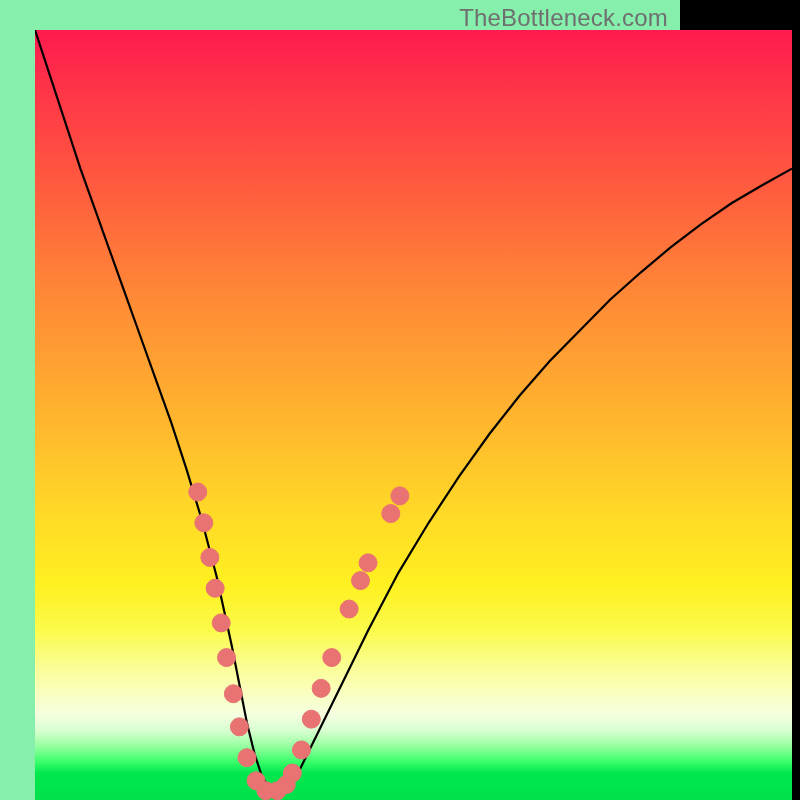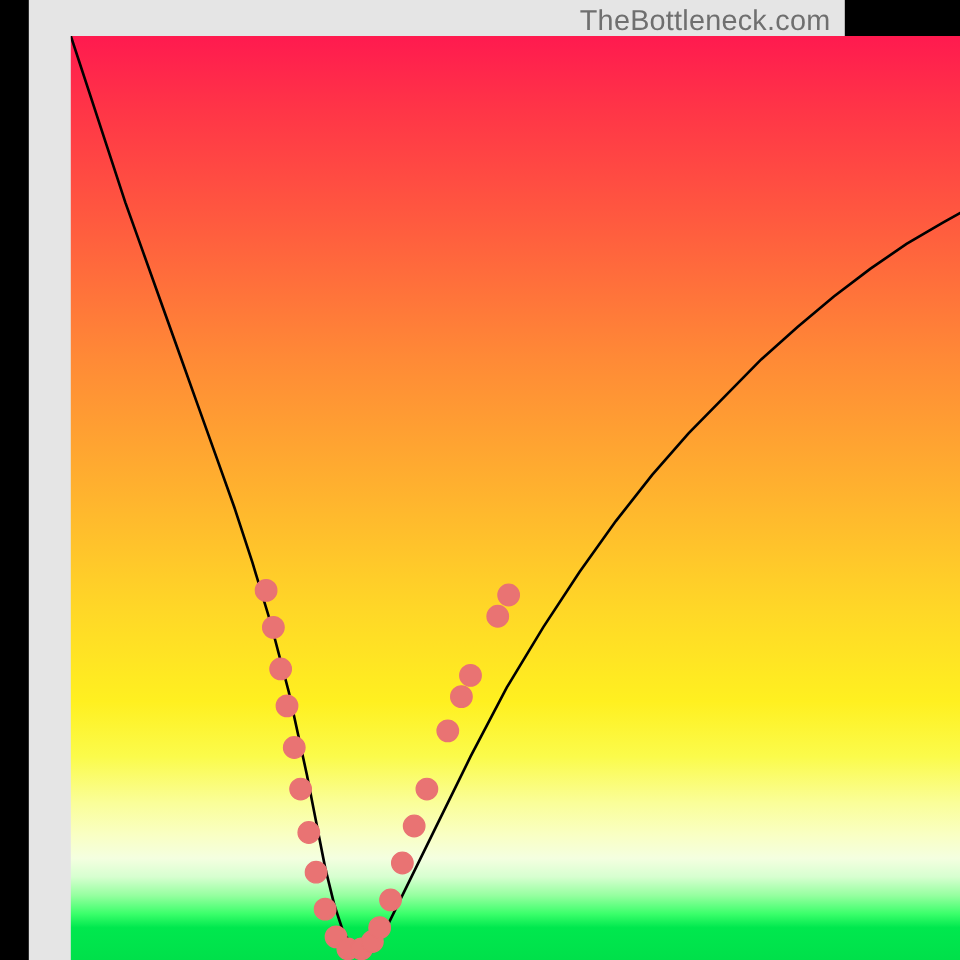--- a/index.html
+++ b/index.html
@@ -10,22 +10,21 @@
     overflow: hidden;
     background: #000;
     font-family: Arial, Helvetica, sans-serif;
   }
   .frame {
     position: absolute;
     left: 0;
     top: 0;
     width: 680px;
     height: 800px;
-    background: #e5e5e5;
-    margin-left: 24px;
+    background: #86efac;
   }
   .plot {
     position: absolute;
     left: 35px;
     top: 30px;
     width: 757px;
     height: 770px;
     background: linear-gradient(to bottom,
       #ff1a4f 0%,
       #ff3547 8%,

